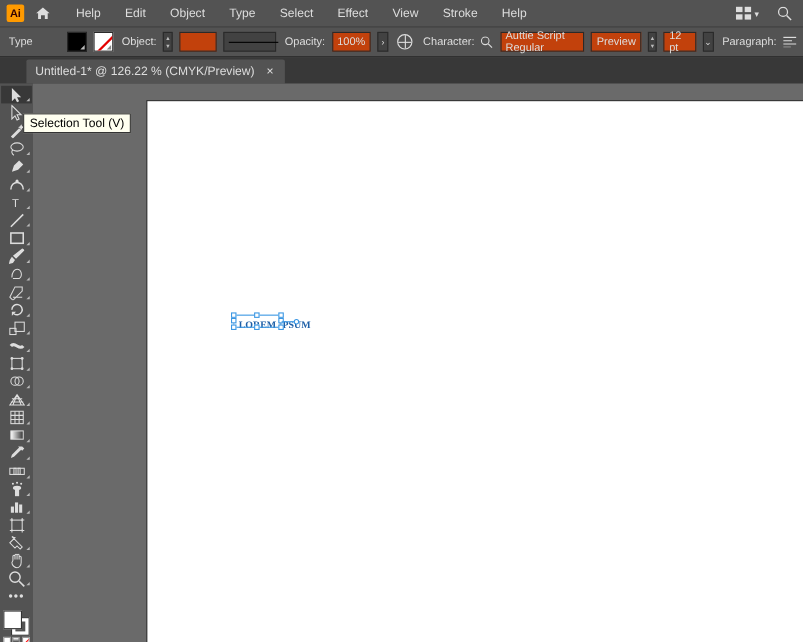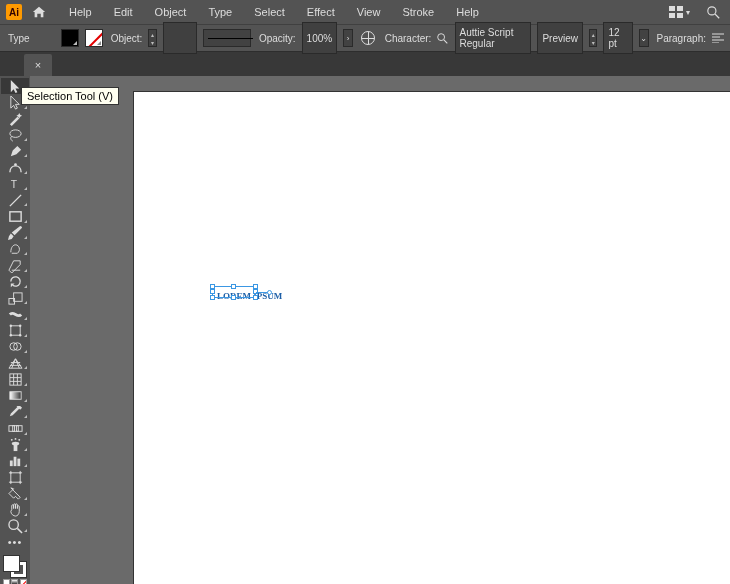--- a/index.html
+++ b/index.html
@@ -11,21 +11,21 @@
 .mspace{flex:1}
 .wsw{display:flex;align-items:center;gap:3px;padding:0 4px}
 .wsw svg{fill:#ddd}
 .optbar{height:28px;background:#535353;display:flex;align-items:center;padding:0 6px;gap:6px;border-top:1px solid #404040;border-bottom:1px solid #2d2d2d}
 .lbl{color:#ddd;font-size:10px;margin-left:2px}
 .swatch{width:22px;height:18px;border:1px solid #2a2a2a;background:#000;position:relative}
 .swatch::after{content:'';position:absolute;right:1px;bottom:1px;width:0;height:0;border-left:4px solid transparent;border-bottom:4px solid #bbb}
 .nostroke{width:22px;height:18px;border:1px solid #2a2a2a;background:#fff;position:relative;overflow:hidden}
 .nostroke::before{content:'';position:absolute;left:-3px;top:8px;width:28px;height:2px;background:#e30000;transform:rotate(-45deg)}
 .nostroke::after{content:'';position:absolute;right:1px;bottom:1px;width:0;height:0;border-left:4px solid transparent;border-bottom:4px solid #888}
-.fld{height:32px;background:#404040;border:1px solid #2a2a2a;display:flex;align-items:center;padding:0 4px;color:#ddd;font-size:10px}
+.fld{height:18px;background:#c2410c;border:1px solid #2a2a2a;display:flex;align-items:center;padding:0 4px;color:#ddd;font-size:10px}
 .fld.num{justify-content:flex-end}
 .stepper{display:flex;flex-direction:column;width:10px;height:18px;background:#424242;border:1px solid #2a2a2a}
 .stepper div{flex:1;display:flex;align-items:center;justify-content:center;font-size:6px;color:#bbb}
 .brstyle{width:60px;height:18px;background:#424242;border:1px solid #2a2a2a;position:relative}
 .brstyle::before{content:'';position:absolute;left:4px;top:50%;width:45px;height:1px;background:#000}
 .opac-go{width:12px;height:18px;background:#424242;border:1px solid #2a2a2a;display:flex;align-items:center;justify-content:center;font-size:8px}
 .icbtn{width:22px;height:18px;display:flex;align-items:center;justify-content:center;color:#ddd;font-size:12px}
 .globe{width:14px;height:14px;border:1px solid #ddd;border-radius:50%;position:relative}
 .globe::before{content:'';position:absolute;left:0;right:0;top:50%;height:1px;background:#ddd}
 .globe::after{content:'';position:absolute;top:0;bottom:0;left:50%;width:1px;background:#ddd}
@@ -37,21 +37,21 @@
 .tool{width:28px;height:17px;display:flex;align-items:center;justify-content:center;color:#ddd;position:relative}
 .tool svg{width:15px;height:15px;fill:#ddd}
 .tool.selected{background:#383838}
 .tool.little::after{content:'';position:absolute;right:2px;bottom:2px;width:0;height:0;border-left:3px solid transparent;border-bottom:3px solid #bbb}
 .fillstroke{width:26px;height:26px;position:relative;margin-top:3px}
 .fs-f{position:absolute;left:1px;top:1px;width:17px;height:17px;background:#fff;border:1px solid #333}
 .fs-s{position:absolute;right:1px;bottom:1px;width:17px;height:17px;background:#fff;border:1px solid #333}
 .fs-s::after{content:'';position:absolute;left:3px;top:3px;right:3px;bottom:3px;background:#535353}
 .swline{width:26px;height:10px;display:flex;justify-content:space-around}
 .swbit{width:7px;height:7px;border:1px solid #999}
-.tooltip{position:absolute;left:21px;top:87px;background:#fffff0;border:1px solid #333;color:#000;padding:2px 5px;font-size:11px;z-index:50}
+.tooltip{position:absolute;left:21px;top:103px;background:#fffff0;border:1px solid #333;color:#000;padding:2px 5px;font-size:11px;z-index:50}
 .stage{flex:1;background:#6a6a6a;position:relative}
 .artboard{position:absolute;left:104px;top:16px;right:0;bottom:0;background:#fff;box-shadow:0 0 0 1px #333}
 .tbox{position:absolute;left:80px;top:196px;padding:1px 3px}
 .tbox span{color:#1d5fa7;font-family:'Comic Sans MS',cursive;font-size:9px;font-weight:bold;white-space:nowrap}
 .sel{position:absolute;border:0.5px solid #3b97e3}
 .hnd{position:absolute;width:5px;height:5px;background:#fff;border:1px solid #3b97e3}
 .porth{position:absolute;width:5px;height:5px;border:1px solid #3b97e3;border-radius:50%;background:#fff}
 .portl{position:absolute;height:1px;background:#3b97e3}
 </style>
 </head>
@@ -130,20 +130,21 @@
         <line x1="0" y1="1" x2="12" y2="1" stroke="#ddd"></line>
         <line x1="0" y1="4" x2="8" y2="4" stroke="#ddd"></line>
         <line x1="0" y1="7" x2="12" y2="7" stroke="#ddd"></line>
         <line x1="0" y1="10" x2="7" y2="10" stroke="#ddd"></line>
       </svg>
   </div>
 </div>
 
 <div class="tabbar">
   <div class="dtab">
+    <span>Untitled-1* @ 126.22 % (CMYK/Preview)</span>
     <span class="tclose">×</span>
   </div>
 </div>
 
 <div class="workrow">
   <div class="toolcol">
     <div class="tool selected little">
         <svg viewBox="0 0 16 16">
           <path d="M3 1l0 13 3-3 2 4 2-1-2-4 4 0z"></path>
         </svg>

